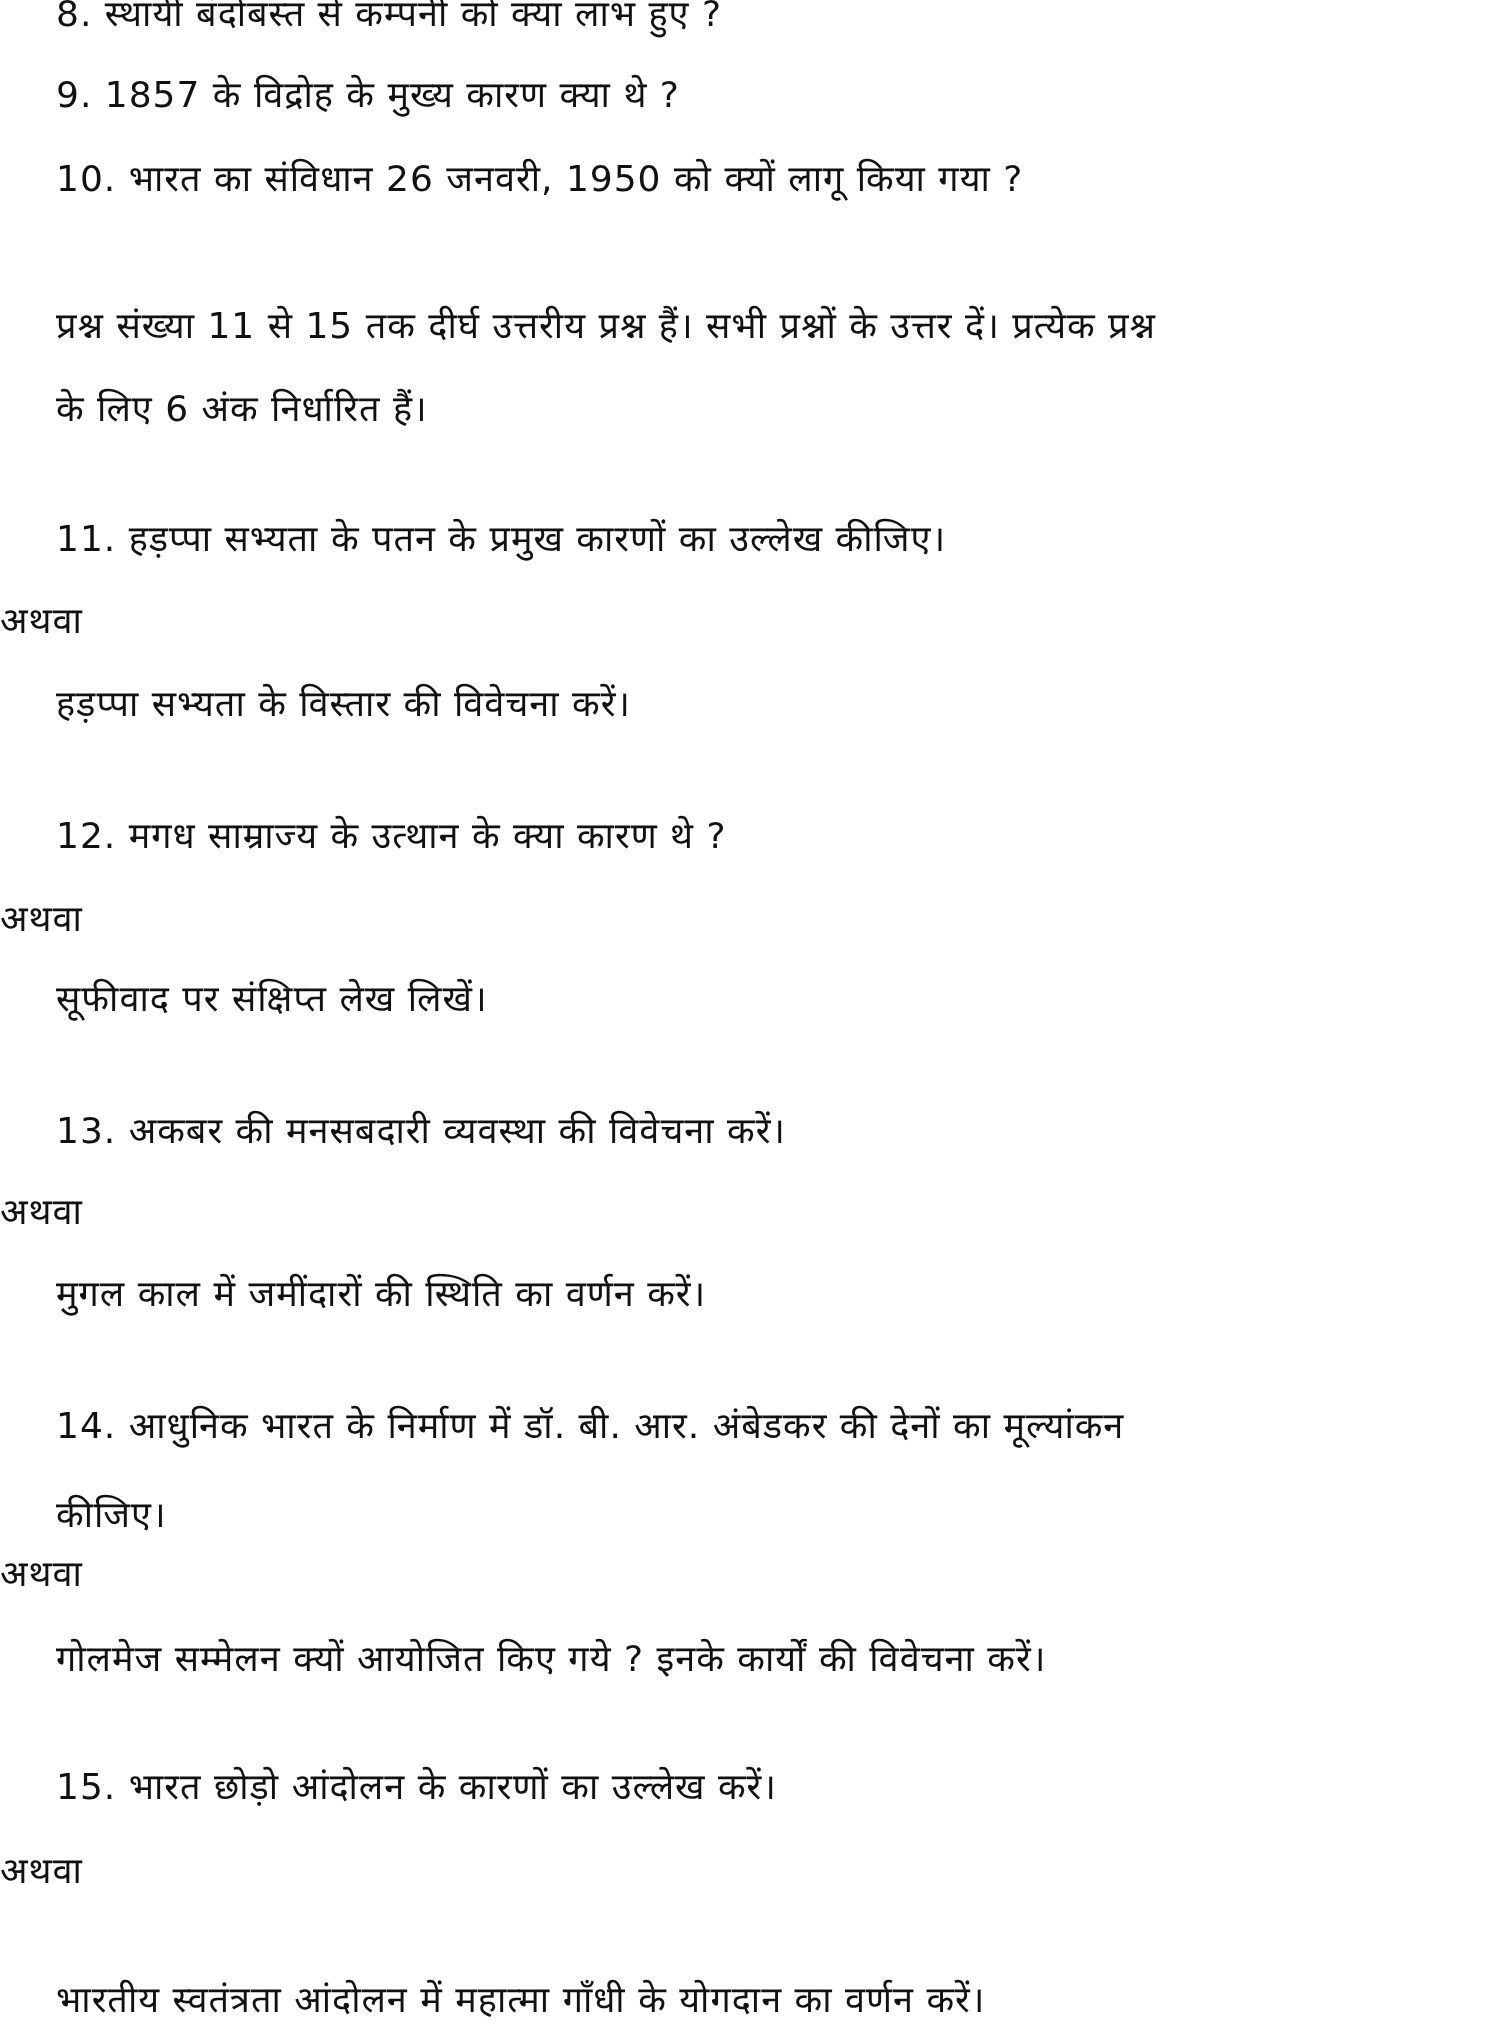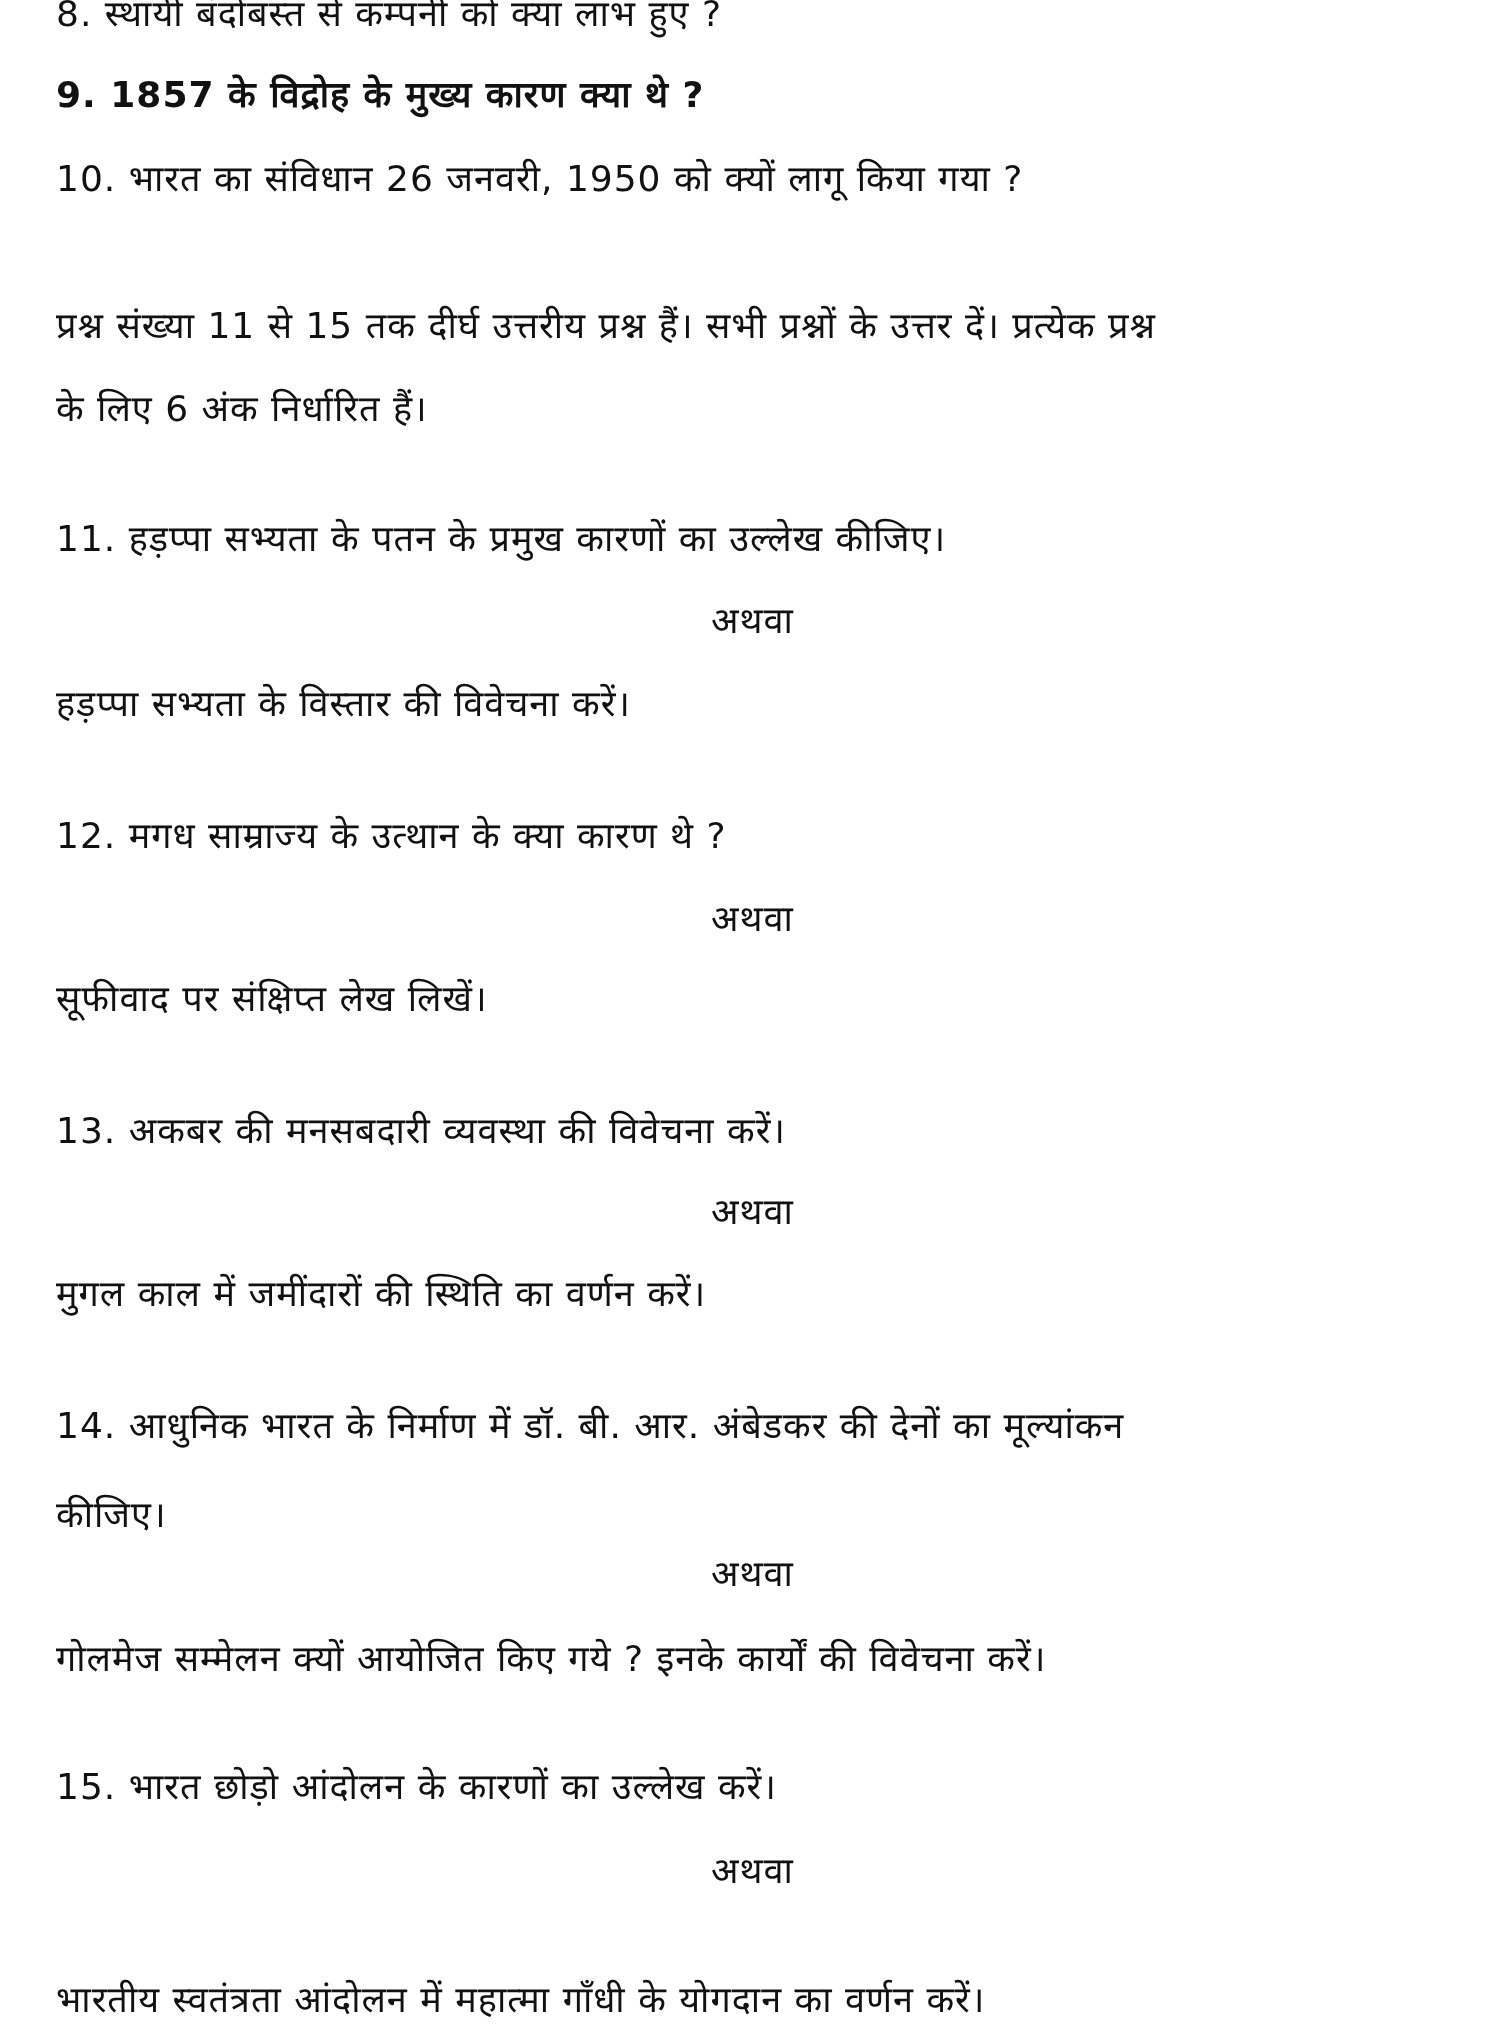--- a/index.html
+++ b/index.html
@@ -5,31 +5,31 @@
   html, body { margin: 0; padding: 0; background: #ffffff; }
   body {
     width: 1505px; height: 2034px; position: relative; overflow: hidden;
     font-family: "DejaVu Sans", "Liberation Sans", sans-serif;
     color: #111111;
   }
   .line {
     position: absolute; left: 56px; white-space: nowrap;
     font-size: 36px; line-height: 44px; letter-spacing: 1px;
   }
-  .center { left: 0; width: 1505px; text-align: center; padding-left: 0; }
+  .center { left: 0; width: 1505px; text-align: left; padding-left: 0; }
   .center span { display: inline-block; transform: translateX(0px); }
 </style>
 </head>
 <body>
 
 <div class="line" style="top:-8px;">
   <span>8.</span>
   <span>स्थायी बंदोबस्त से कम्पनी को क्या लाभ हुए ?</span>
 </div>
-<div class="line" style="top:73px;font-weight:bold;">
+<div class="line" style="top:73px;">
   <span>9.</span>
   <span>1857 के विद्रोह के मुख्य कारण क्या थे ?</span>
 </div>
 <div class="line" style="top:157px;">
   <span>10.</span>
   <span>भारत का संविधान 26 जनवरी, 1950 को क्यों लागू किया गया ?</span>
 </div>
 
 <div class="line" style="top:304px;">प्रश्न संख्या 11 से 15 तक दीर्घ उत्तरीय प्रश्न हैं। सभी प्रश्नों के उत्तर दें। प्रत्येक प्रश्न</div>
 <div class="line" style="top:387px;">के लिए 6 अंक निर्धारित हैं।</div>

